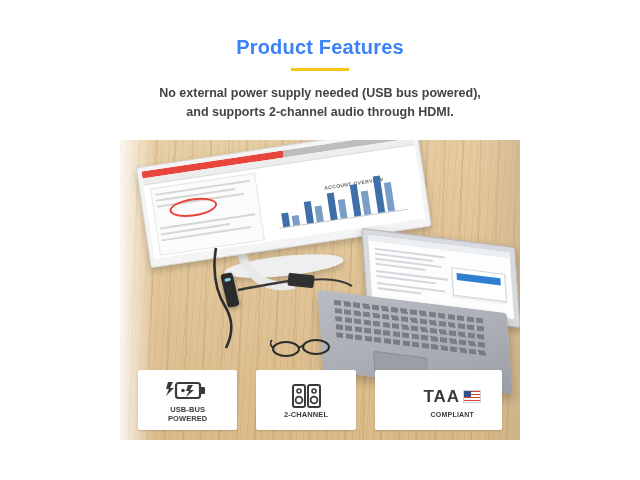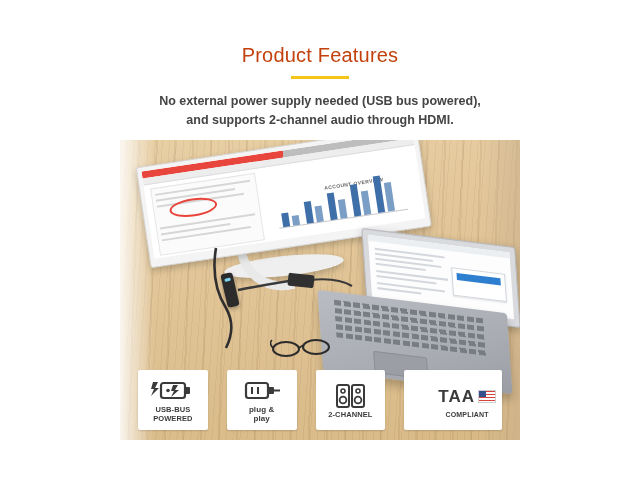--- a/index.html
+++ b/index.html
@@ -23,24 +23,24 @@
   
   .header {
     position: absolute;
     top: 36px;
     left: 0;
     width: 640px;
     text-align: center;
   }
   .title {
     font-size: 20px;
-    color: #c2410c;
-    font-weight: 400;
+    color: #3b82f6;
+    font-weight: 700;
     letter-spacing: 0.2px;
-    margin: 8px;
+    margin: 0;
   }
   .rule {
     width: 58px;
     height: 3px;
     background: #f5c518;
     margin: 9px auto 0 auto;
   }
   .subtitle {
     margin: 13px auto 0 auto;
     width: 470px;
@@ -474,34 +474,20 @@
             <path d="M26 6 L 31 6 L 28 11 L 32 11 L 24 18 L 27 12 L 24 12 Z" fill="#3a3a3a"></path>
             <path d="M6 3 L 11 3 L 8 9 L 12 9 L 4 17 L 7 10 L 4 10 Z" fill="#3a3a3a"></path>
           </svg>
         </div>
         <div class="icon-label">
           <div>USB-BUS</div>
           <div>POWERED</div>
         </div>
       </div>
 
-      <div class="icon-card">
-        <div class="icon-row">
-          <svg width="52" height="24" viewBox="0 0 52 24">
-            <rect x="10" y="4" width="22" height="15" rx="2.5" fill="none" stroke="#3a3a3a" stroke-width="2.2"></rect>
-            <rect x="32" y="8" width="6" height="7" rx="1" fill="#3a3a3a"></rect>
-            <path d="M38 11.5 L 44 11.5" stroke="#3a3a3a" stroke-width="2"></path>
-            <path d="M16 8 L 16 15 M22 8 L 22 15" stroke="#3a3a3a" stroke-width="2"></path>
-          </svg>
-        </div>
-        <div class="icon-label two">
-          <div>plug &amp;</div>
-          <div>play</div>
-        </div>
-      </div>
 
       <div class="icon-card">
         <div class="icon-row">
           <svg width="52" height="26" viewBox="0 0 52 26">
             <rect x="13" y="2" width="12" height="22" rx="2" fill="none" stroke="#3a3a3a" stroke-width="2"></rect>
             <circle cx="19" cy="8" r="2" fill="none" stroke="#3a3a3a" stroke-width="1.6"></circle>
             <circle cx="19" cy="17" r="3.4" fill="none" stroke="#3a3a3a" stroke-width="1.8"></circle>
             <rect x="28" y="2" width="12" height="22" rx="2" fill="none" stroke="#3a3a3a" stroke-width="2"></rect>
             <circle cx="34" cy="8" r="2" fill="none" stroke="#3a3a3a" stroke-width="1.6"></circle>
             <circle cx="34" cy="17" r="3.4" fill="none" stroke="#3a3a3a" stroke-width="1.8"></circle>

